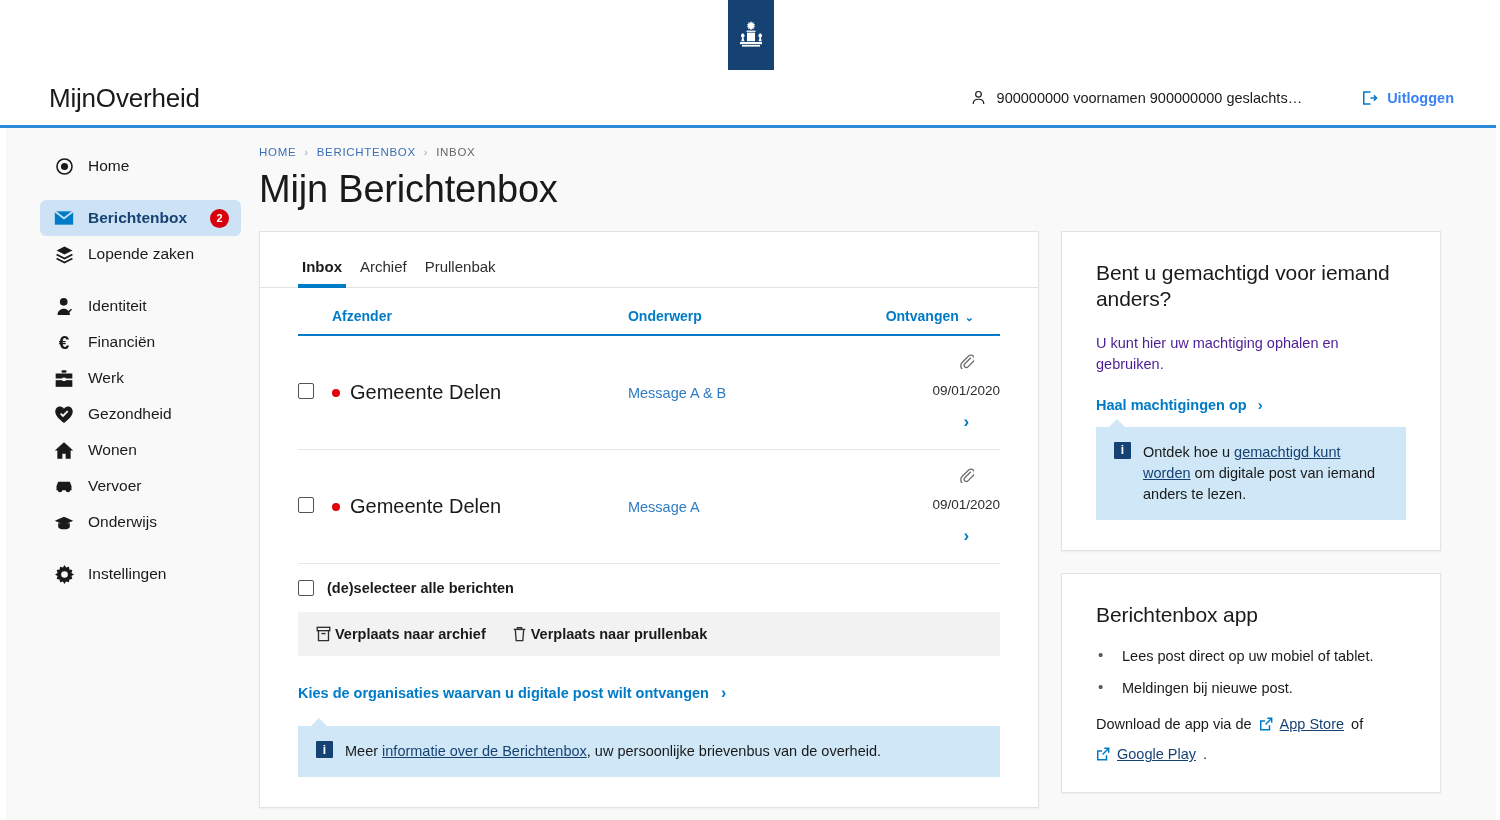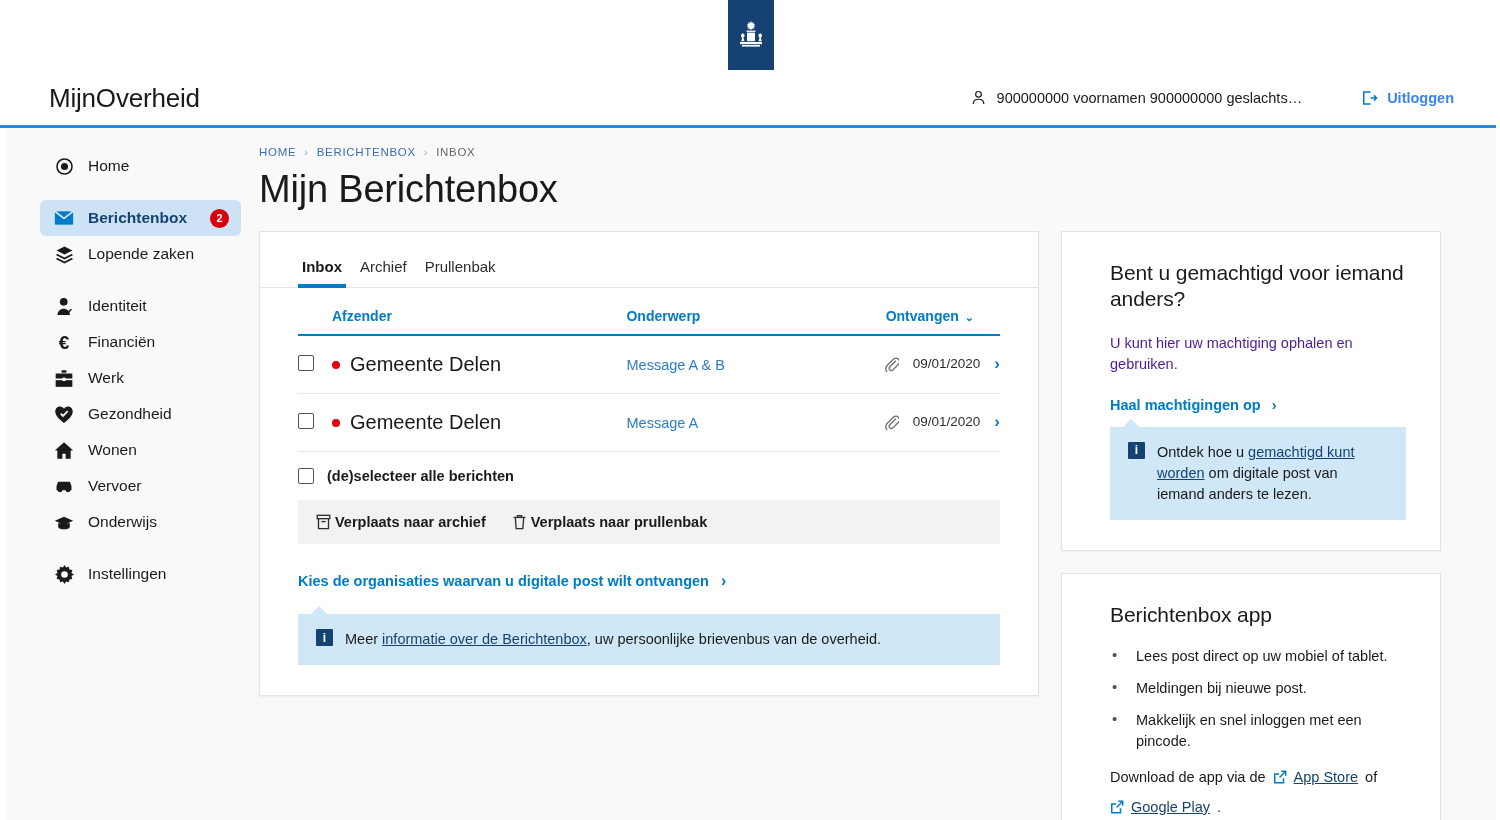--- a/index.html
+++ b/index.html
@@ -128,21 +128,21 @@
   .cbx {
     width: 16px; height: 16px;
     border: 1.7px solid #535353; border-radius: 2px;
     background: #fff; display: inline-block; cursor: pointer;
   }
   .sender { display: flex; align-items: center; gap: 10px; }
   .dot { width: 8px; height: 8px; border-radius: 50%; background: #e3000b; flex: 0 0 8px; }
   .sender .nm { font-size: 20px; font-weight: normal; color: #1a1a1a; }
   .subj { font-size: 14.5px; color: #2e7cc4; cursor: pointer; }
   .td-recv { text-align: right; white-space: nowrap; }
-  .recv-inner { display: inline-flex; align-items: center; gap: 14px; justify-content: flex-end; }
+  .recv-inner { display: inline-flex; align-items: center; gap: 14px; justify-content: flex-end; flex-direction: column; }
   .recv-date { font-size: 13.5px; color: #2e2e2e; }
   .chev { color: #007bc7; font-size: 17px; font-weight: bold; cursor: pointer; }
 
   .selall { display: flex; align-items: center; gap: 13px; padding: 16px 38px 0 38px; }
   .selall .lbl { font-size: 14.5px; color: #1a1a1a; font-weight: bold; }
 
   .actionbar {
     margin: 16px 38px 0 38px;
     background: #f2f2f2;
     display: flex; align-items: center; gap: 26px;
@@ -173,21 +173,21 @@
   .ibox-i {
     width: 17px; height: 17px; background: #154273; color: #fff;
     font-size: 12px; font-weight: bold; display: flex; align-items: center;
     justify-content: center; flex: 0 0 17px; border-radius: 1px; line-height: 1;
   }
   .ibox-txt { font-size: 14.5px; color: #1a1a1a; line-height: 1.45; }
   .ibox-txt a { color: #154273; text-decoration: underline; cursor: pointer; }
   .card-bottom-pad { height: 30px; }
 
   
-  .scard { padding: 28px 34px 30px 48px; margin-bottom: 22px; }
+  .scard { padding: 28px 34px 30px 34px; margin-bottom: 22px; }
   .scard h2 { font-size: 21px; font-weight: 400; color: #1a1a1a; line-height: 1.25; letter-spacing: -0.1px; }
   .scard p { font-size: 14.5px; color: #4c1d95; margin-top: 20px; line-height: 1.45; }
   .scard .slink {
     display: flex; align-items: center; gap: 11px;
     font-size: 14.5px; color: #007bc7; font-weight: bold;
     margin-top: 22px; cursor: pointer;
   }
   .scard .infobox { margin: 14px 0 0 0; }
   .bullets { margin-top: 18px; }
   .bullets li {
@@ -520,21 +520,20 @@
               <span class="ibox-i">i</span>
               <span class="ibox-txt"><span>Ontdek hoe u </span><a>gemachtigd kunt worden</a><span> om digitale post van iemand anders te lezen.</span></span>
             </div>
           </div>
 
           <div class="card scard">
             <h2>Berichtenbox app</h2>
             <ul class="bullets">
               <li>Lees post direct op uw mobiel of tablet.</li>
               <li>Meldingen bij nieuwe post.</li>
-              <li>Makkelijk en snel inloggen met een pincode.</li>
             </ul>
             <div class="dl-line">
               <span>Download de app via de</span>
               <span class="ext-ico">
                 <svg width="14" height="14" viewBox="0 0 16 16" fill="none" stroke="#007bc7" stroke-width="1.7">
                     <path d="M9.5 1.5H14.5V6.5"></path>
                     <path d="M14.5 1.5L7.5 8.5"></path>
                     <path d="M12 9.5v5h-10v-10h5"></path>
                   </svg>
               </span>

